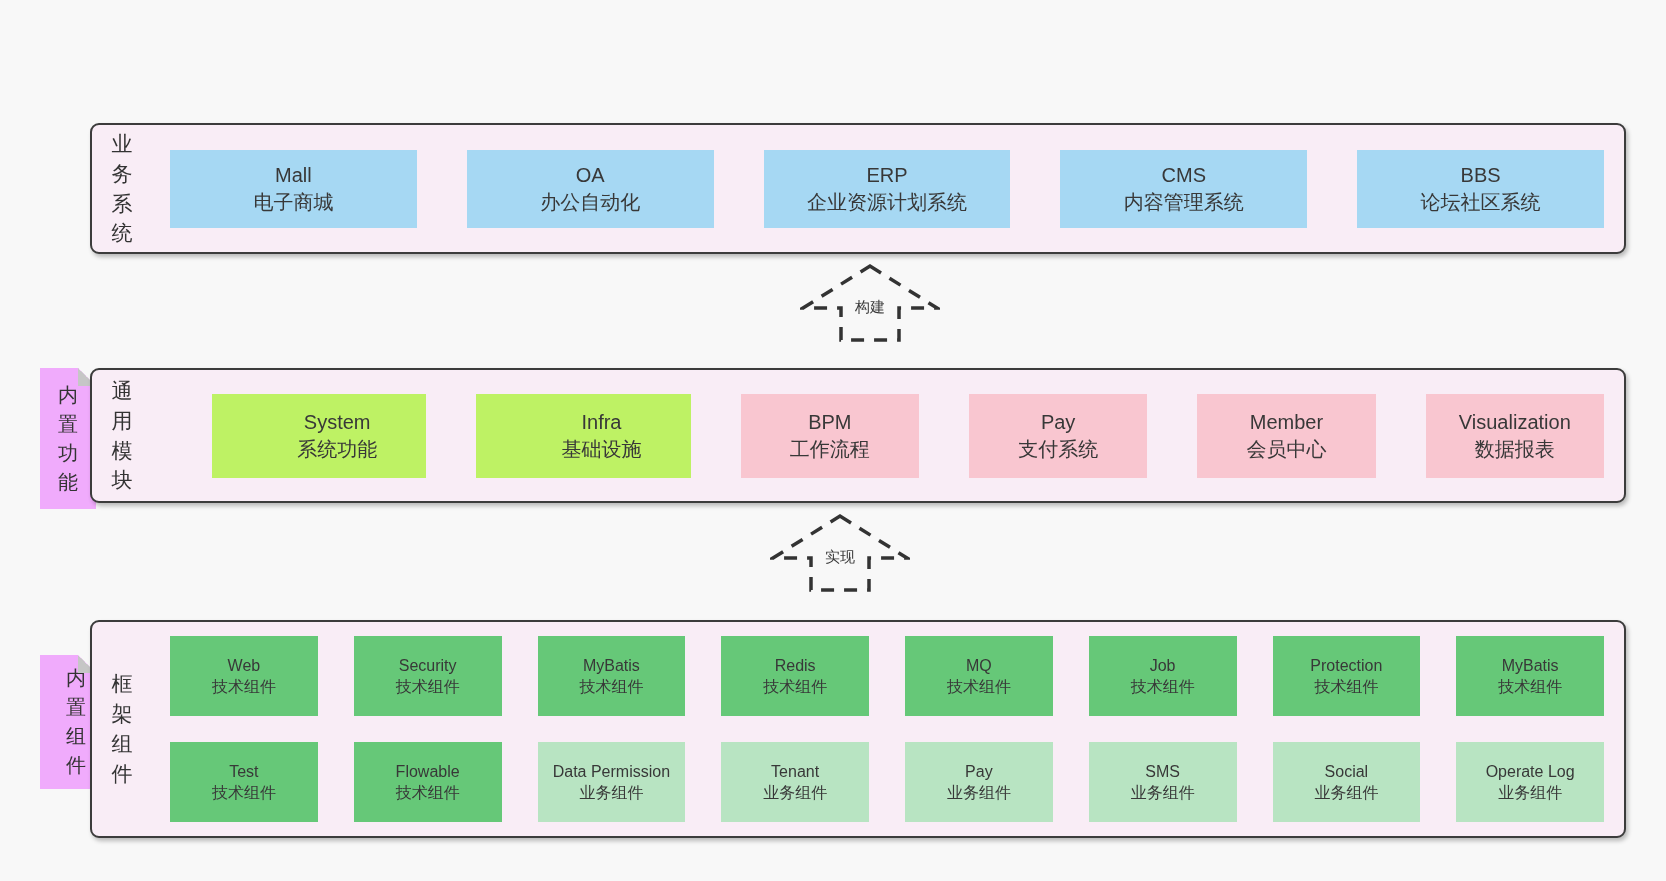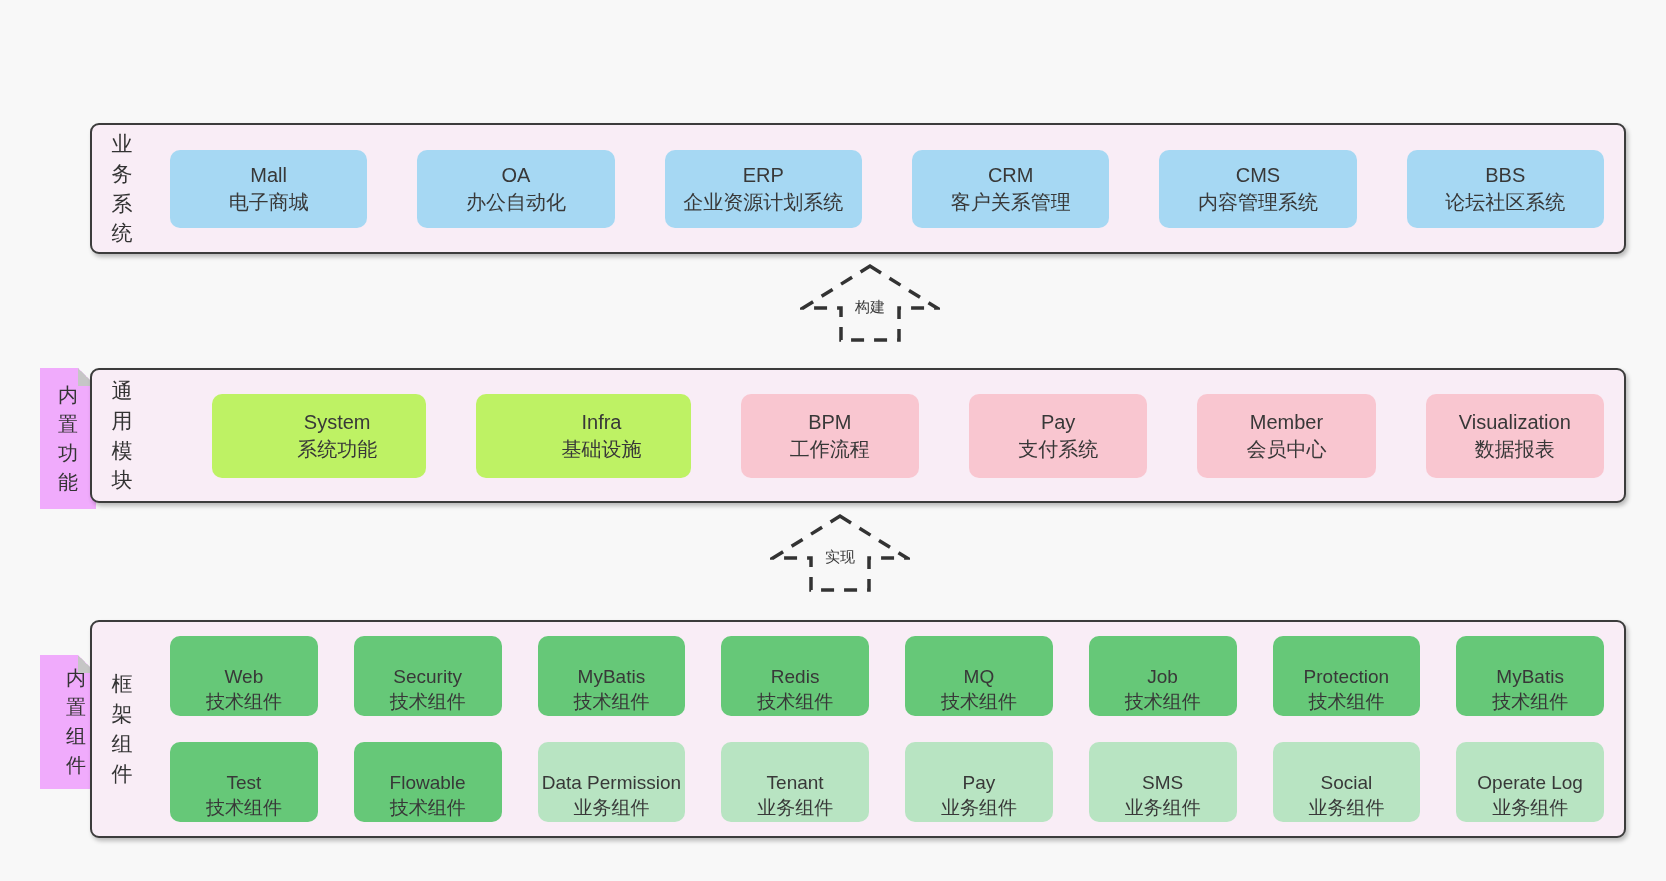--- a/index.html
+++ b/index.html
@@ -29,27 +29,27 @@
   }
 
   .boxes-row{flex:1;display:flex;gap:50px;margin-left:34px;}
   .boxes-grid{
     flex:1;display:grid;grid-template-columns:repeat(8,1fr);
     column-gap:36px;row-gap:26px;margin-left:34px;
   }
 
   
   .box{
-    border-radius:10px;display:flex;flex-direction:column;
+    border-radius:0;display:flex;flex-direction:column;
     justify-content:center;text-align:center;line-height:1.32;
     font-size:20px;flex:1;box-sizing:border-box;padding:2px 4px;
   }
   .boxes-row .box{height:78px;}
   #band-modules .boxes-row .box{height:84px;}
-  .boxes-grid .box{height:80px;font-size:19px;justify-content:flex-end;}
+  .boxes-grid .box{height:80px;font-size:16px;}
   .box .t{white-space:normal;}
   .box.blue {background:#a6d8f3;}
   .box.red  {background:#bef264;padding-left:40px;}
   .box.pink {background:#f9c6d0;}
   .box.green{background:#66c878;}
   .box.greenlight{background:#b8e4c2;}
 
   
   .note{
     position:absolute;left:40px;width:56px;box-sizing:border-box;
@@ -94,24 +94,20 @@
       </div>
       <div class="box blue">
         <div class="t">OA</div>
         <div class="t">办公自动化</div>
       </div>
       <div class="box blue">
         <div class="t">ERP</div>
         <div class="t">企业资源计划系统</div>
       </div>
       <div class="box blue">
-        <div class="t">CRM</div>
-        <div class="t">客户关系管理</div>
-      </div>
-      <div class="box blue">
         <div class="t">CMS</div>
         <div class="t">内容管理系统</div>
       </div>
       <div class="box blue">
         <div class="t">BBS</div>
         <div class="t">论坛社区系统</div>
       </div>
     </div>
   </section>
 

